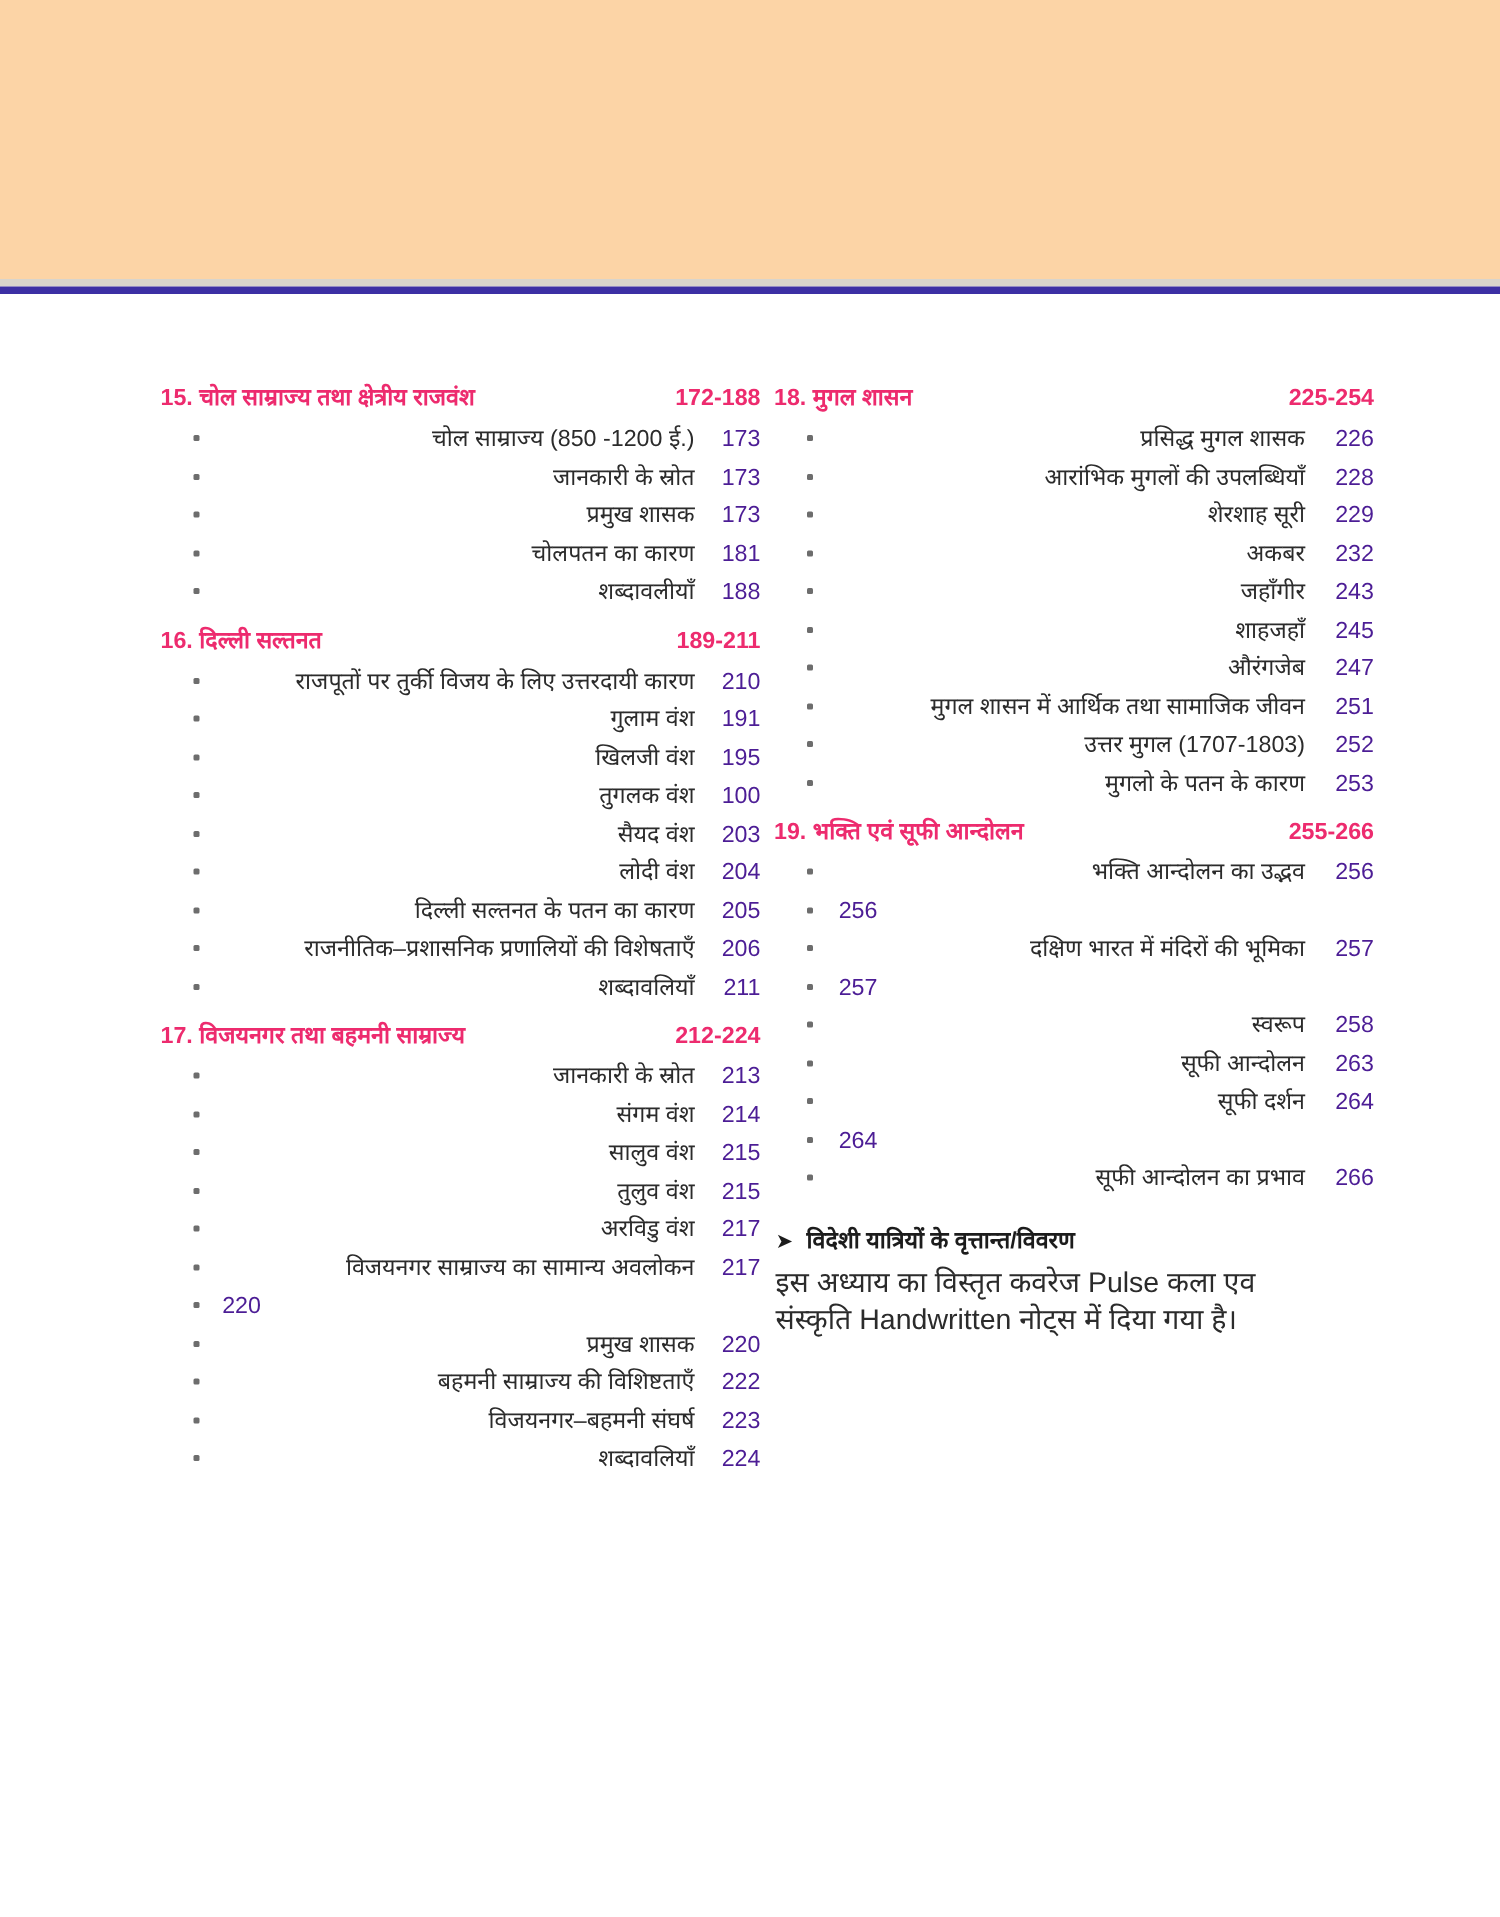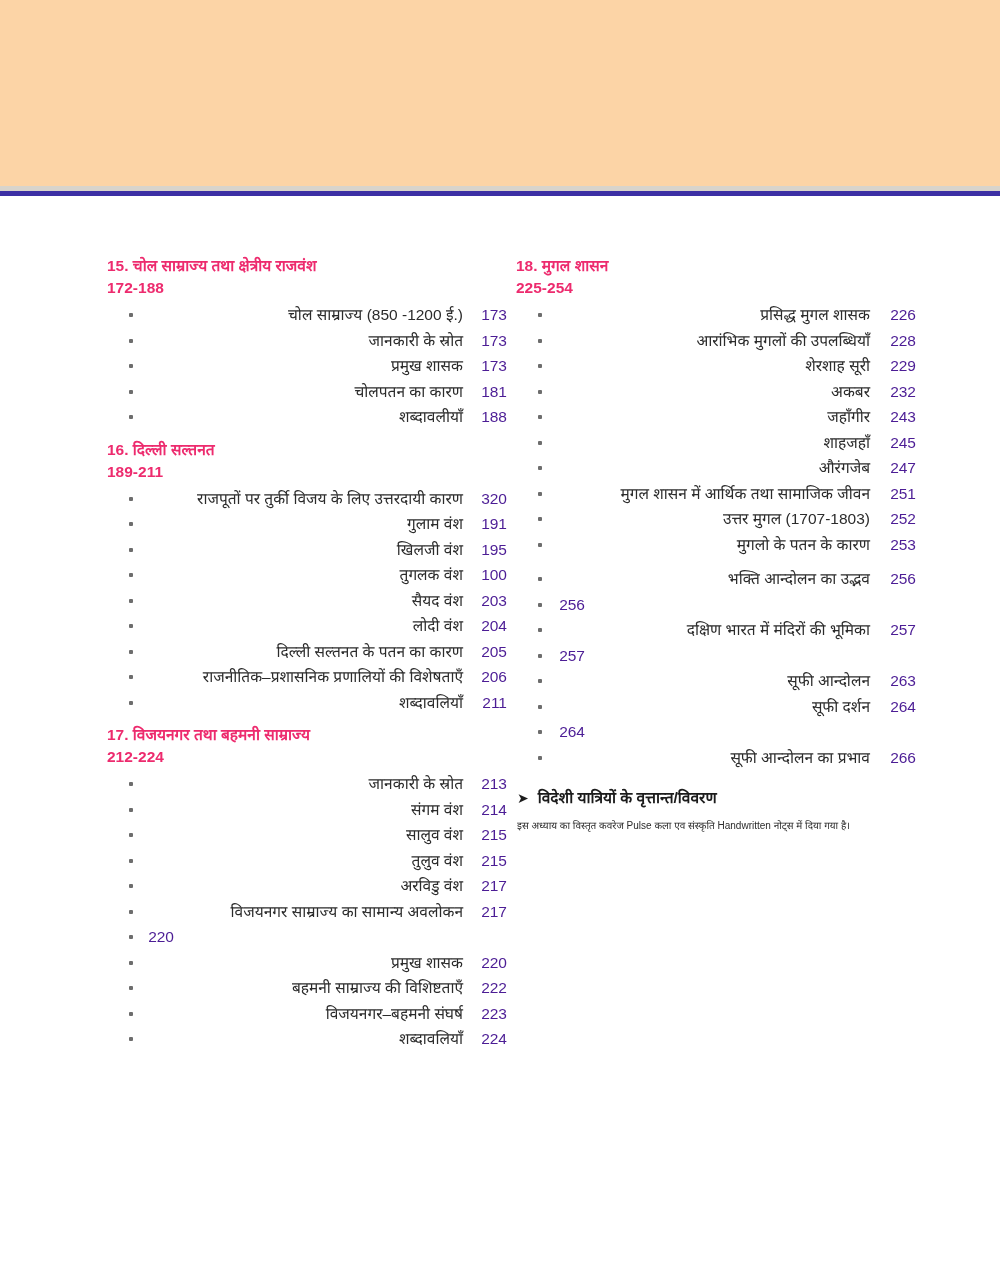--- a/index.html
+++ b/index.html
@@ -69,21 +69,20 @@
 
   .sec-head {
     display: flex;
     align-items: baseline;
     color: #ED2B6E;
     font-weight: bold;
     font-size: 15.5px;
     line-height: 22px;
     margin-bottom: 3px;
     white-space: nowrap;
-    flex-direction: column;
   }
   .sec-head .sec-title {
     flex: 1 1 auto;
     padding-right: 8px;
     overflow: hidden;
   }
   .sec-head .sec-range {
     flex: 0 0 auto;
     text-align: left;
   }
@@ -139,21 +138,21 @@
     line-height: 24px;
     color: #1c1c1c;
   }
   .fn-arrow {
     flex: 0 0 auto;
     margin-right: 9px;
     font-size: 14px;
     color: #1c1c1c;
   }
   .fn-body {
-    font-size: 10px;
+    font-size: 19px;
     line-height: 25px;
     color: #2b2b2b;
     margin-top: 3px;
     max-width: 372px;
   }
 </style>
 </head>
 <body>
 
 <div class="top-band"></div>
@@ -198,21 +197,21 @@
       </div>
 
       <div class="section">
         <div class="sec-head">
           <span class="sec-title">16. दिल्ली सल्तनत</span>
           <span class="sec-range">189-211</span>
         </div>
         <div class="item">
           <span class="bullet"><i></i></span>
           <span class="item-label">राजपूतों पर तुर्की विजय के लिए उत्तरदायी कारण</span>
-          <span class="item-page">320</span>
+          <span class="item-page">210</span>
         </div>
         <div class="item">
           <span class="bullet"><i></i></span>
           <span class="item-label">गुलाम वंश</span>
           <span class="item-page">191</span>
         </div>
         <div class="item">
           <span class="bullet"><i></i></span>
           <span class="item-label">खिलजी वंश</span>
           <span class="item-page">195</span>
@@ -365,37 +364,46 @@
           <span class="item-page">252</span>
         </div>
         <div class="item">
           <span class="bullet"><i></i></span>
           <span class="item-label">मुगलो के पतन के कारण</span>
           <span class="item-page">253</span>
         </div>
       </div>
 
       <div class="section">
+        <div class="sec-head">
+          <span class="sec-title">19. भक्ति एवं सूफी आन्दोलन</span>
+          <span class="sec-range">255-266</span>
+        </div>
         <div class="item">
           <span class="bullet"><i></i></span>
           <span class="item-label">भक्ति आन्दोलन का उद्भव</span>
           <span class="item-page">256</span>
         </div>
         <div class="item">
           <span class="bullet"><i></i></span>
           <span class="item-page">256</span>
         </div>
         <div class="item">
           <span class="bullet"><i></i></span>
           <span class="item-label">दक्षिण भारत में मंदिरों की भूमिका</span>
           <span class="item-page">257</span>
         </div>
         <div class="item">
           <span class="bullet"><i></i></span>
           <span class="item-page">257</span>
+        </div>
+        <div class="item">
+          <span class="bullet"><i></i></span>
+          <span class="item-label">स्वरूप</span>
+          <span class="item-page">258</span>
         </div>
         <div class="item">
           <span class="bullet"><i></i></span>
           <span class="item-label">सूफी आन्दोलन</span>
           <span class="item-page">263</span>
         </div>
         <div class="item">
           <span class="bullet"><i></i></span>
           <span class="item-label">सूफी दर्शन</span>
           <span class="item-page">264</span>

